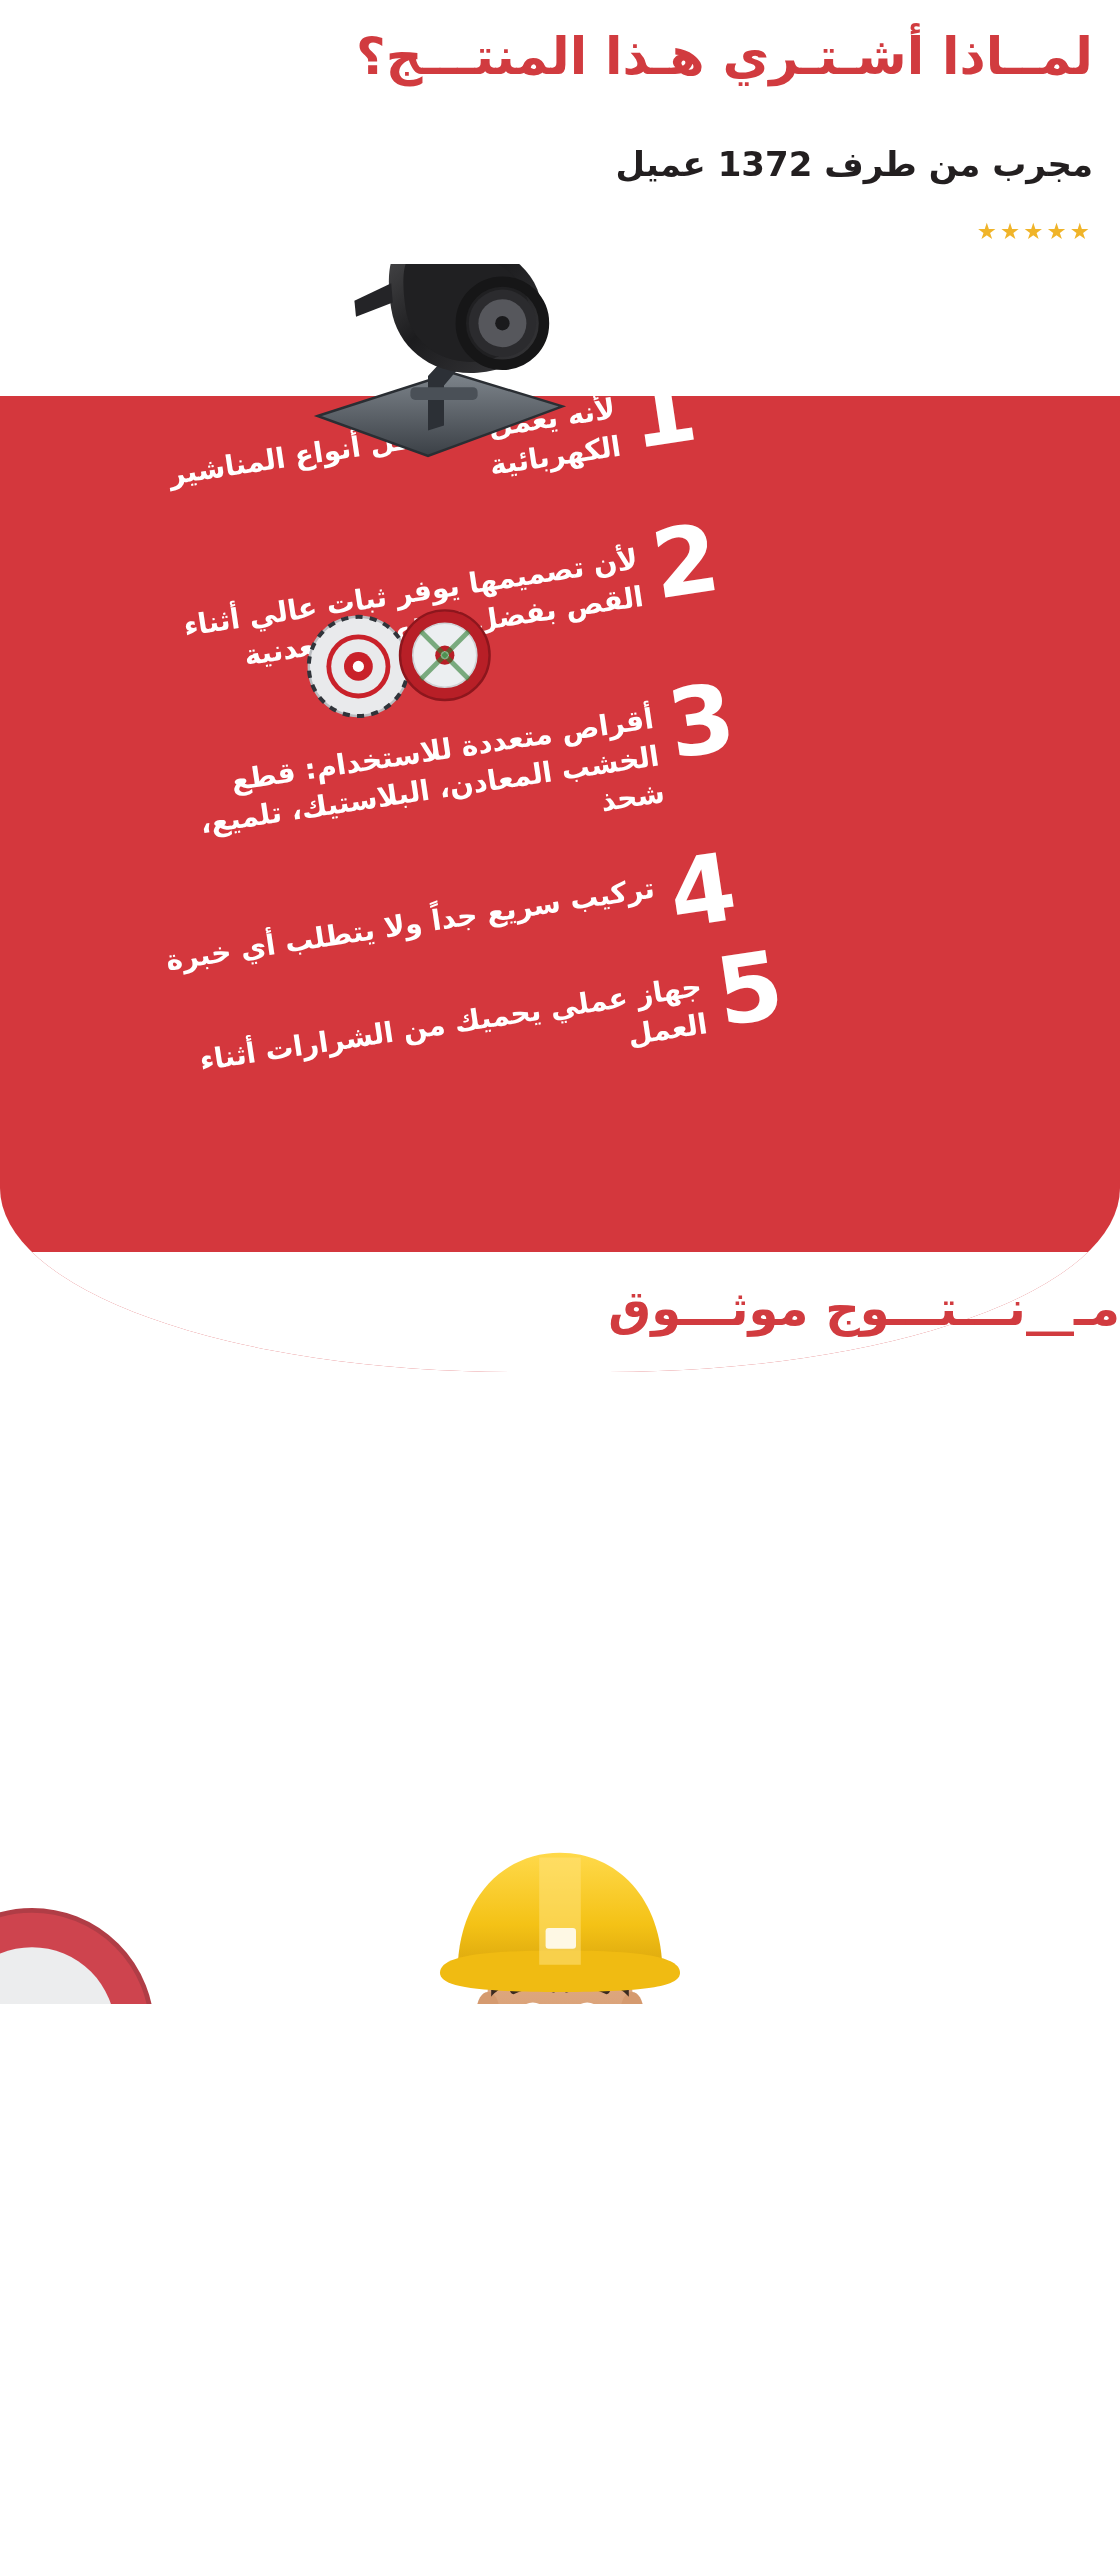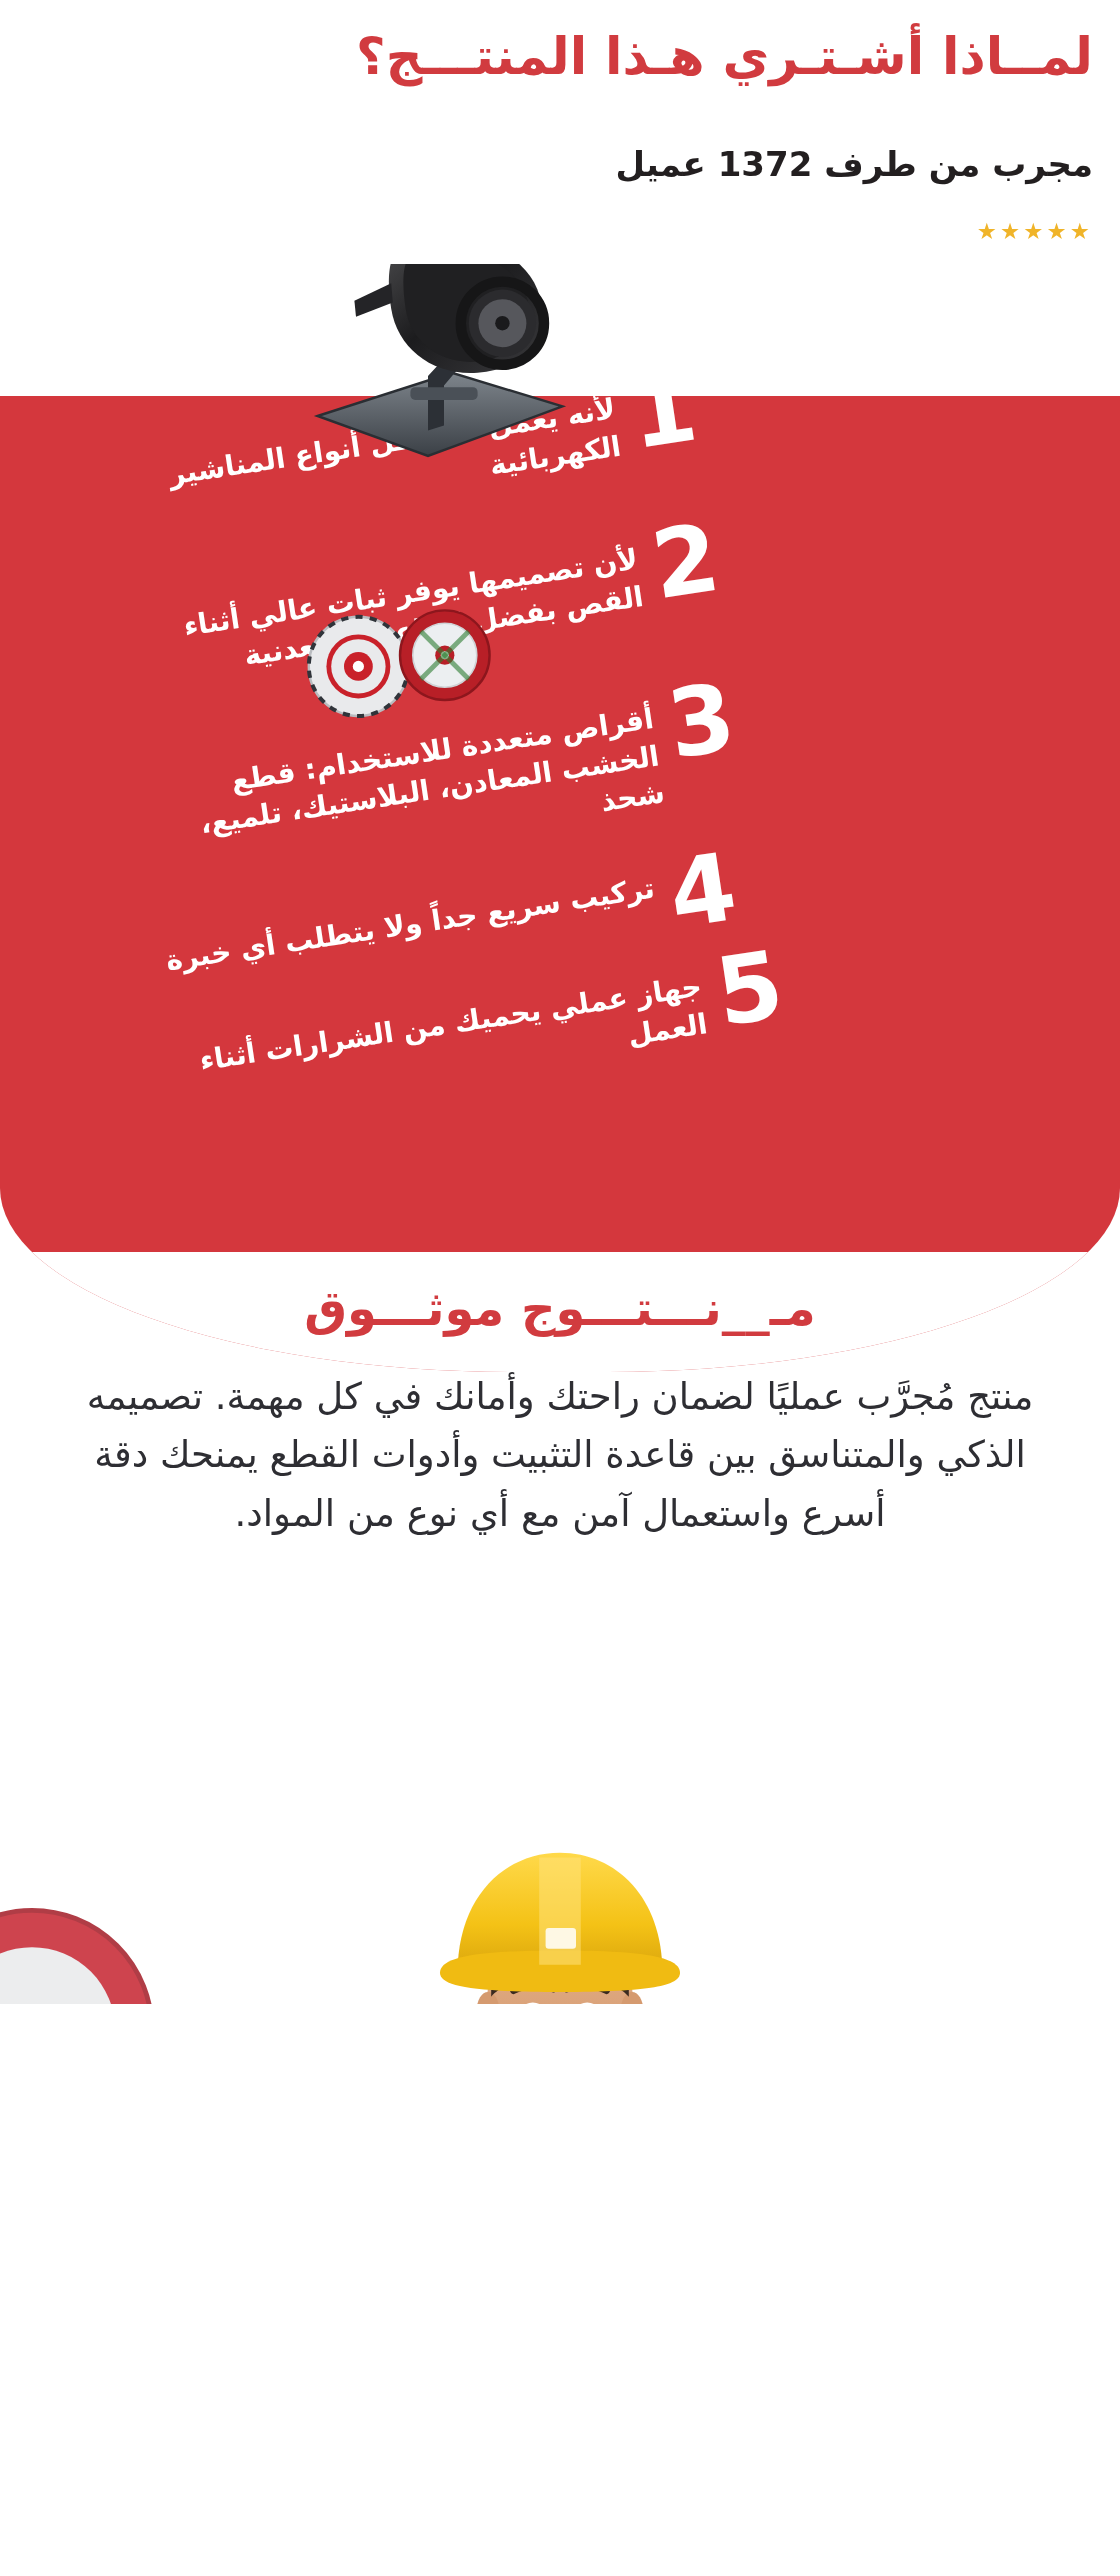--- a/index.html
+++ b/index.html
@@ -148,21 +148,20 @@
     height:128px;
     z-index:4;
   }
 
   
   .trust-title{
     position:absolute;
     top:1280px;
     right:0;
     width:1120px;
-    text-align:center;
     font-size:48px;
     font-weight:bold;
     color:#d13b3f;
     letter-spacing:2.4px;
     direction:rtl;
     z-index:7;
   }
   .trust-body{
     position:absolute;
     top:1368px;
@@ -299,21 +298,20 @@
     </div>
 
     <div class="benefit b5">
       <div class="bnum">5</div>
       <div class="btext">جهاز عملي يحميك من الشرارات أثناء العمل</div>
     </div>
 
   </div>
 
   <div class="trust-title">مـ__نـــتـــوج موثـــوق</div>
-  <div class="trust-body">منتج مُجرَّب عمليًا لضمان راحتك وأمانك في كل مهمة. تصميمه الذكي والمتناسق بين قاعدة التثبيت وأدوات القطع يمنحك دقة أسرع واستعمال آمن مع أي نوع من المواد.</div>
 
   <div class="ghost-disc">
     <svg viewBox="0 0 330 330" width="264" height="264" xmlns="http://www.w3.org/2000/svg">
       <g transform="translate(150,168)" opacity=".85">
         <circle r="150" fill="#c62430"></circle>
         <circle r="150" fill="none" stroke="#a31c26" stroke-width="6"></circle>
         <circle r="104" fill="#e9eaec"></circle>
         <circle r="30" fill="#c62430"></circle>
         <circle r="13" fill="#ffffff"></circle>
         <g stroke="#a31c26" stroke-width="10" opacity=".8">

